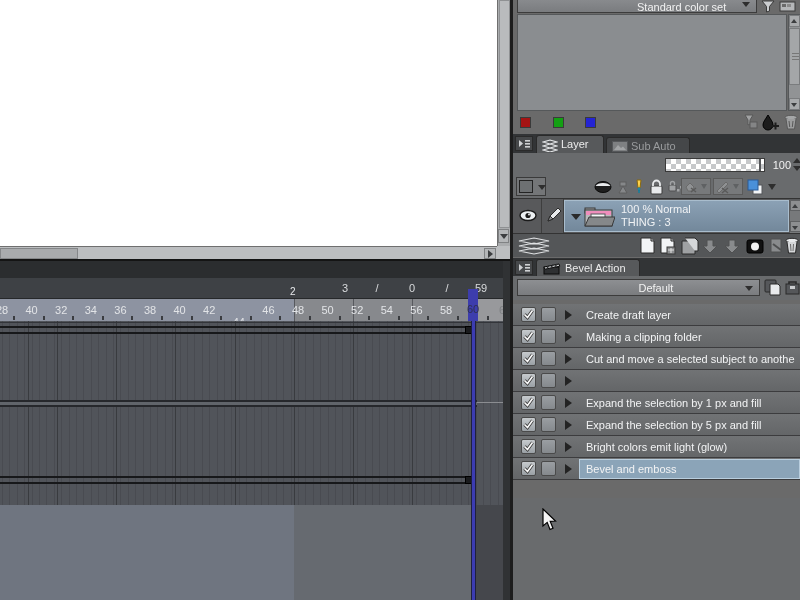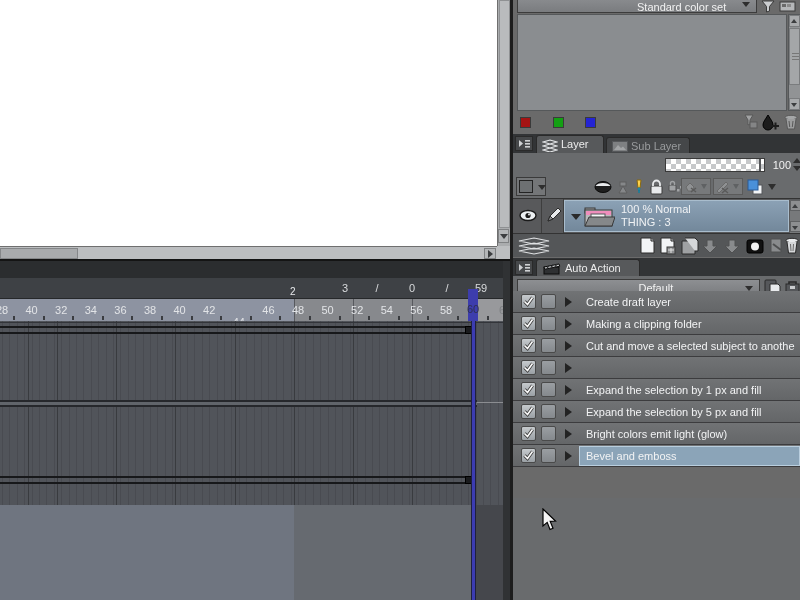--- a/index.html
+++ b/index.html
@@ -100,21 +100,21 @@
   .lrow .tri{left:6px;top:13px;width:0;height:0;border:5px solid transparent;border-top:6px solid #2a2a2a;border-bottom:none;}
   .lrow .t1{left:56px;top:2px;color:#f0f2f4;font-size:11px;}
   .lrow .t2{left:56px;top:15px;color:#f0f2f4;font-size:11px;}
   .lp-scroll{left:277px;top:1px;width:11px;height:33px;background:#77797b;}
   .lp-scroll .b{left:0;width:11px;height:11px;background:#8d8f91;border:1px solid #5f6163;}
   .lp-foot{left:0;top:99px;width:287px;height:24px;background:#545658;border-top:1px solid #333;}
 
   
   .aa-head{left:0;top:18px;width:287px;height:24px;background:#696b6d;}
   .aa-drop{left:4px;top:3px;width:243px;height:17px;}
-  .aa-list{left:0;top:33px;width:287px;}
+  .aa-list{left:0;top:46px;width:287px;}
   .aa-row{position:relative;width:287px;height:22px;background:linear-gradient(#71737 5,#646668);background:linear-gradient(#717375,#646668);border-bottom:1px solid #3c3c3e;}
   .aa-row .cb1{left:8px;top:3px;width:15px;height:15px;background:linear-gradient(#c6cacd,#9aa0a5);border:1px solid #4a4a4a;border-radius:2px;}
   .aa-row .cb2{left:28px;top:3px;width:15px;height:15px;background:linear-gradient(#9a9ea2,#85898d);border:1px solid #4a4a4a;border-radius:2px;}
   .aa-row .tri{left:52px;top:6px;width:0;height:0;border:5px solid transparent;border-left:7px solid #232323;border-right:none;}
   .aa-row .albl{left:73px;top:4px;color:#f2f3f4;font-size:11px;}
   .aa-row .hl{left:66px;top:1px;width:221px;height:20px;background:#8ba4b8;border:1px solid #b9cede;}
   .aa-empty{left:0;top:240px;width:287px;height:300px;background:#696b6d;}
 
   svg{display:block;}
   .cursor{left:541px;top:508px;width:16px;height:24px;z-index:50;}
@@ -381,21 +381,21 @@
           <svg style="position:absolute;left:5px;top:3px;" width="16" height="13" viewBox="0 0 16 13">
               <path d="M1 3 L8 1 L15 3 L8 5 Z M1 7 L8 5 L15 7 L8 9 Z M1 11 L8 9 L15 11 L8 13 Z" fill="none" stroke="#e8eaec" stroke-width="1.1"></path>
             </svg>
           <span class="tlbl" style="margin-left:24px;">Layer</span>
         </div>
         <div class="tab inactive" style="left:93px;width:84px;">
           <svg style="position:absolute;left:5px;top:3px;" width="16" height="11" viewBox="0 0 16 11">
               <rect x="0.5" y="0.5" width="15" height="10" fill="#7e8082" stroke="#55575a"></rect>
               <path d="M2 9 L6 4 L9 7 L11 5.5 L14 9 Z" fill="#a2a4a6"></path>
             </svg>
-          <span class="tlbl" style="margin-left:24px;">Sub Layer</span>
+          <span class="tlbl" style="margin-left:24px;">Sub Auto</span>
         </div>
       </div>
 
       <div class="lp-ctrl">
         <div class="opac">
             <div class="handle"></div>
           </div>
         <div class="opacval txt">100</div>
         <div class="spin">
             <div class="u"></div>
@@ -542,21 +542,21 @@
               <rect x="9" y="6" width="5" height="1.6" fill="#cfd1d3"></rect>
               <rect x="9" y="9" width="5" height="1.6" fill="#cfd1d3"></rect>
             </svg>
         </div>
         <div class="tab" style="left:23px;width:104px;height:17px;">
           <svg style="position:absolute;left:6px;top:3px;" width="18" height="12" viewBox="0 0 18 12">
               <rect x="1" y="4" width="15" height="7" fill="#2e3032" stroke="#0a0a0a"></rect>
               <path d="M1 4 L16 1 L16.8 3.2 L1.8 6.2 Z" fill="#caccce" stroke="#0a0a0a"></path>
               <path d="M4 5.4 l2-2.9 M8 4.6 l2-2.9 M12 3.8 l2-2.9" stroke="#2e3032" stroke-width="1.3"></path>
             </svg>
-          <span class="tlbl" style="margin-left:28px;line-height:16px;">Auto Action</span>
+          <span class="tlbl" style="margin-left:28px;line-height:16px;">Bevel Action</span>
         </div>
       </div>
 
       <div class="aa-head">
         <div class="dropbox aa-drop">
           <span class="lbl">Default</span>
           <div class="dd"></div>
         </div>
         <svg style="left:250px;top:2px;" width="37" height="19" viewBox="0 0 37 19">
           <g>

